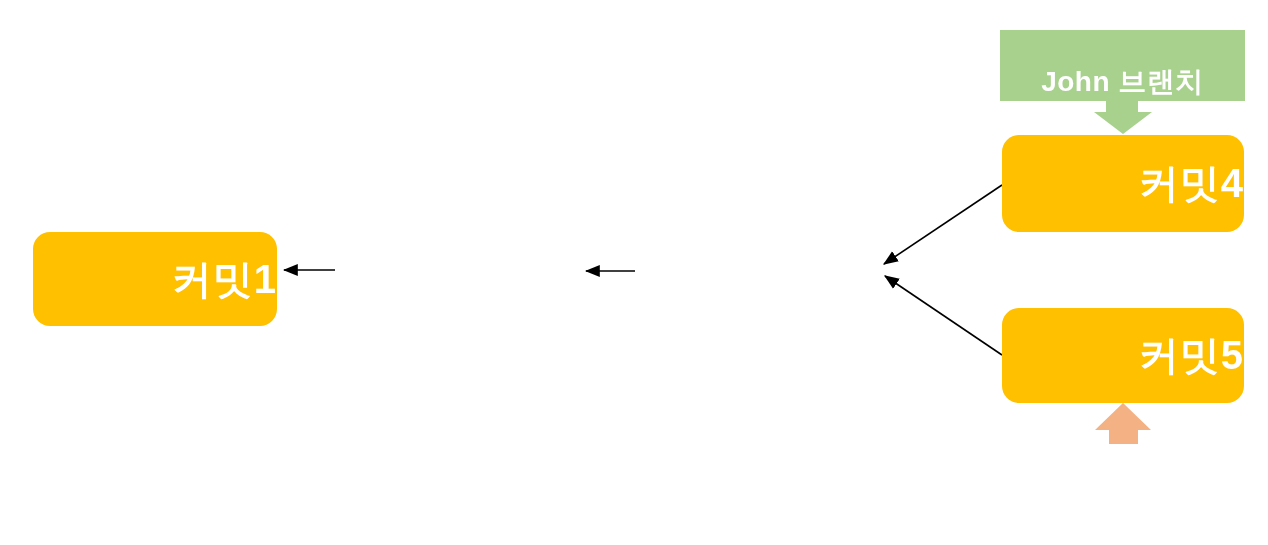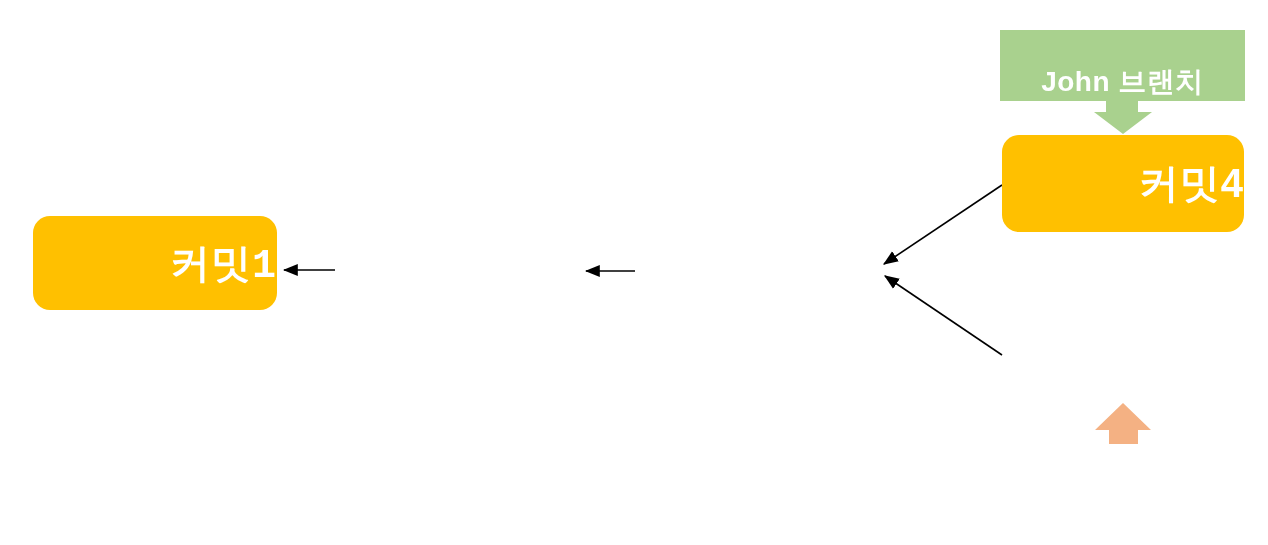--- a/index.html
+++ b/index.html
@@ -52,21 +52,21 @@
     align-items: flex-end;
     justify-content: center;
     color: var(--label-text, #ffffff);
     font-size: 28px;
     font-weight: bold;
     letter-spacing: 0.5px;
   }
   .branch-label.green  { background: var(--john-fill, #A9D18E); }
   .branch-label.salmon { background: var(--master-fill, #F4B183); }
 
-  #commit-1 { left: 33px;   top: 216px; font-family: Liberation Mono, monospace; }
+  #commit-1 { left: 33px;   top: 232px; }
   #commit-2 { left: 335px;  top: 221px; }
   #commit-3 { left: 635px;  top: 222px; }
   #commit-4 { left: 1002px; top: 135px; width: 242px; height: 97px; }
   #commit-5 { left: 1002px; top: 308px; width: 242px; height: 95px; }
 
   #john-branch-label   { left: 1000px; top: 30px;  }
   #master-branch-label { left: 1002px; top: 442px; width: 243px; }
 </style>
 </head>
 <body>
@@ -88,18 +88,21 @@
     <polygon class="pointer-arrow-green" points="1106,99 1138,99 1138,112 1152,112 1123,134 1094,112 1106,112"></polygon>
     <polygon class="pointer-arrow-salmon" points="1123,403 1151,430 1138,430 1138,444 1109,444 1109,430 1095,430"></polygon>
   </svg>
 
   <div class="commit" id="commit-1">
     <span>커밋1</span>
   </div>
   <div class="commit" id="commit-4">
     <span>커밋4</span>
   </div>
+  <div class="commit" id="commit-5">
+    <span>커밋5</span>
+  </div>
 
   <div class="branch-label green" id="john-branch-label">
     <span>John 브랜치</span>
   </div>
 
 </div>
 
 </body></html>

